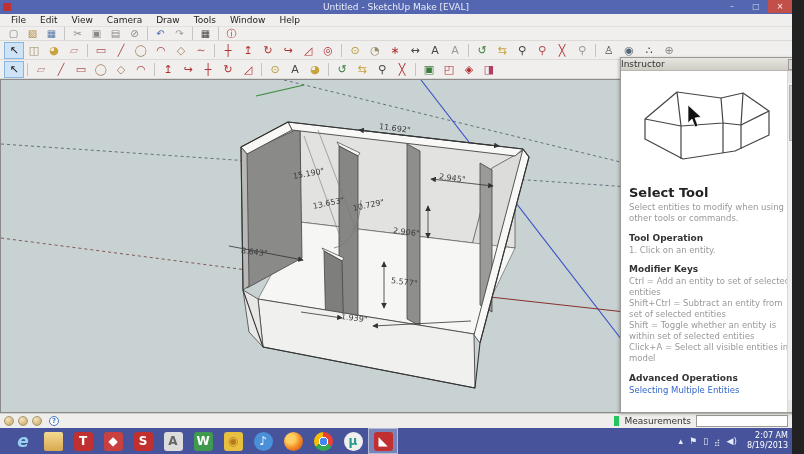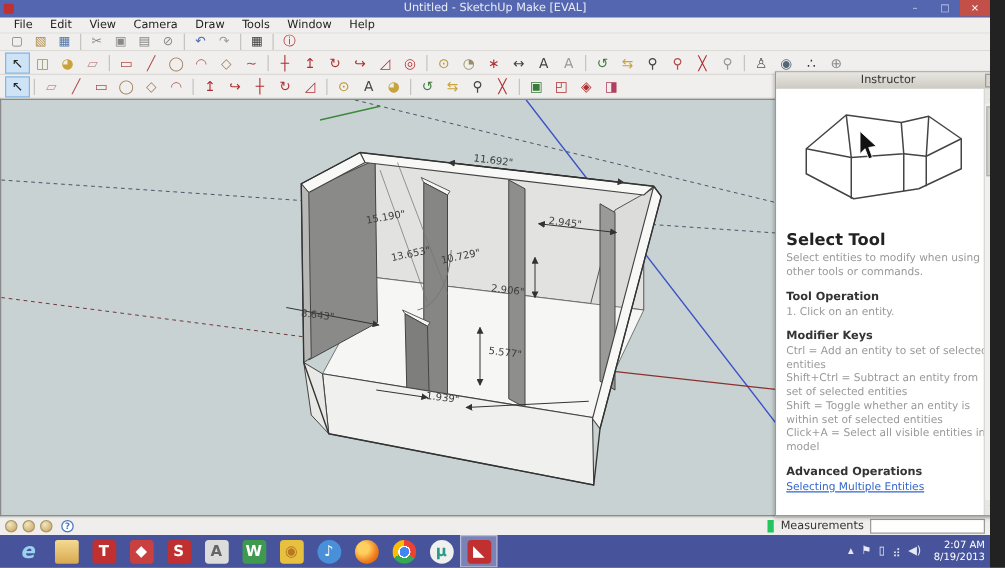--- a/index.html
+++ b/index.html
@@ -29,32 +29,32 @@
   .tb-sep{width:1px;height:13px;background:#c6c4c0;margin:0 3px;}
 
   
   .viewport{position:relative;width:804px;height:334px;background:#c8d2d2;border:1px solid #8a8a8a;border-right:none;}
   .viewport svg{position:absolute;left:0;top:0;}
   .dim-layer{position:absolute;left:0;top:0;right:0;bottom:0;pointer-events:none;}
   .dim-label{position:absolute;font-size:8px;color:#3c3c3c;white-space:nowrap;transform-origin:left center;}
 
   
   .instructor{position:absolute;left:620px;top:57px;width:181px;height:356px;background:#fff;border:1px solid #9a9a96;z-index:9;display:flex;flex-direction:column;box-shadow:-1px 1px 3px rgba(0,0,0,.25);}
-  .instr-head{height:13px;background:linear-gradient(#e8e6e0,#cfccC4);display:flex;align-items:center;justify-content:center;font-size:9px;color:#333;position:relative;border-bottom:1px solid #b8b6b0;}
+  .instr-head{height:13px;background:linear-gradient(#e8e6e0,#cfccC4);display:flex;align-items:center;justify-content:flex-start;font-size:9px;color:#333;position:relative;border-bottom:1px solid #b8b6b0;}
   .instr-close{position:absolute;right:1px;top:1px;width:11px;height:11px;background:#d8d5ce;border:1px solid #9a9a96;font-size:7px;line-height:9px;text-align:center;color:#444;}
   .instr-body{position:relative;flex:1;background:#fff;overflow:hidden;padding:6px 5px 4px 8px;}
   .instr-scroll{position:absolute;right:0;top:0;bottom:0;width:13px;background:#f0f0ee;border-left:1px solid #d8d8d4;display:flex;flex-direction:column;align-items:center;justify-content:space-between;font-size:6px;color:#888;}
   .scroll-arrow{width:13px;height:12px;display:flex;align-items:center;justify-content:center;background:#e6e6e2;}
   .scroll-thumb{position:absolute;top:14px;left:1px;width:11px;height:56px;background:#cfcfcb;border:1px solid #b0b0ac;}
   .instr-img{margin:2px 0 8px 2px;}
   .instr-title{font-size:13px;font-weight:bold;color:#222;margin:2px 0 2px;}
   .instr-desc{font-size:8.5px;color:#999;line-height:1.3;margin-bottom:9px;}
   .instr-h{font-size:9px;font-weight:bold;color:#333;margin:8px 0 2px;}
   .instr-line{font-size:8.5px;color:#999;line-height:1.3;}
-  .instr-link{font-size:8.5px;color:#3366cc;margin-top:2px;text-decoration:underline;}
+  .instr-link{font-size:8.5px;color:#3366cc;margin-top:2px;}
 
   
   .statusbar{height:15px;background:#efeeec;display:flex;align-items:center;padding:0 4px;border-top:1px solid #d0cec8;}
   .st-ic{width:10px;height:10px;border-radius:50%;background:radial-gradient(circle at 35% 30%,#f4e6bc,#c4a262);margin-right:4px;border:1px solid #a89868;}
   .st-ic.q{background:#fff;border:1px solid #4a78c0;color:#4a78c0;font-size:7px;font-weight:bold;line-height:8px;text-align:center;margin-left:3px;}
   .st-msg{font-size:9px;color:#333;margin-left:6px;}
   .meas{margin-left:auto;display:flex;align-items:center;}
   .meas-label{font-size:9px;color:#333;margin-right:5px;border-left:5px solid #22c55e;padding-left:6px;}
   .meas-input{width:92px;height:12px;background:#fff;border:1px solid #9a9a96;font-size:9px;padding:0 2px;}
 

